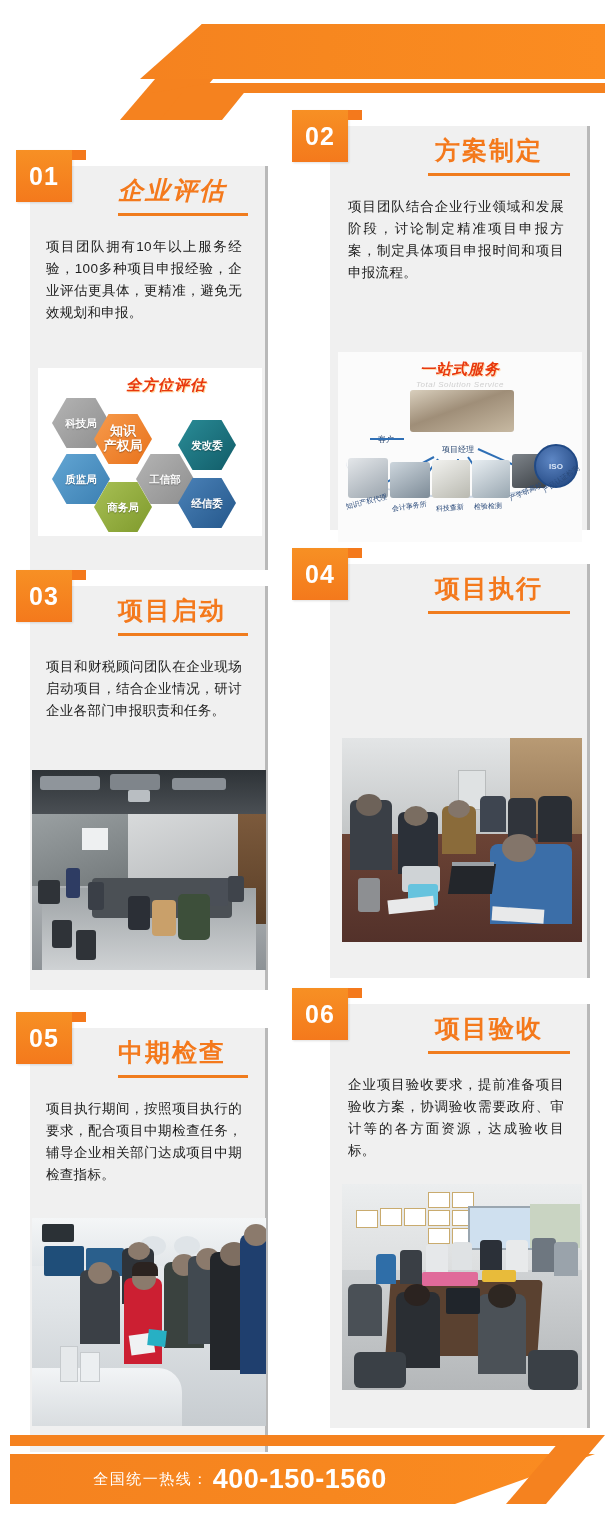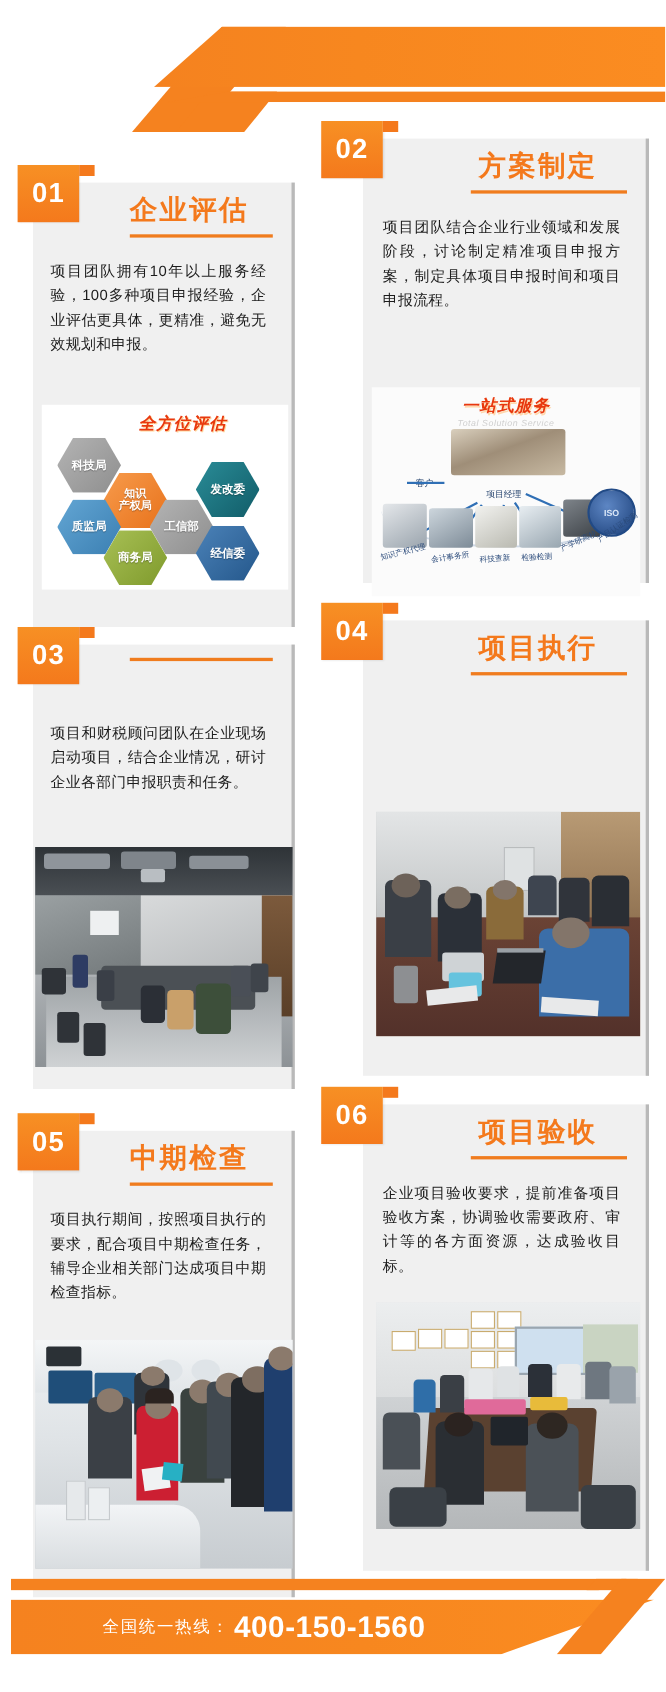--- a/index.html
+++ b/index.html
@@ -166,31 +166,31 @@
   <div class="hdr-stripe"></div>
 </div>
 
 <div class="grid">
 
   <div class="card" style="left:16px;top:46px;width:252px;height:420px;">
     <div class="card-body" style="left:14px;top:16px;width:238px;height:404px;"></div>
     <div class="card-badge">01</div>
     <div class="card-badge-nub"></div>
     <div style="position:absolute;left:28px;top:22px;width:212px;">
-      <div class="card-title" style="padding-left:44px;">企业评估</div>
+      <div class="card-title" style="padding-left:44px;font-style:italic;">企业评估</div>
       <div class="card-rule" style="width:130px;margin-right:8px;"></div>
     </div>
     <div class="card-desc" style="position:absolute;left:30px;top:86px;width:196px;">项目团队拥有10年以上服务经验，100多种项目申报经验，企业评估更具体，更精准，避免无效规划和申报。</div>
 
     <div class="hexwrap" style="left:22px;top:218px;width:224px;height:168px;">
       <div class="hextitle" style="left:88px;top:8px;">全方位评估</div>
       <div class="hex" style="left:14px;top:30px;background:linear-gradient(135deg,#b4b4b4,#8e8e8e);">
           <span>科技局</span>
         </div>
-      <div class="hex" style="left:56px;top:62px;background:linear-gradient(135deg,#f79b4c,#e8721b);font-size:10px;">知识<br>产权局</div>
+      <div class="hex" style="left:56px;top:46px;background:linear-gradient(135deg,#f79b4c,#e8721b);font-size:13px;">知识<br>产权局</div>
       <div class="hex" style="left:140px;top:52px;background:linear-gradient(135deg,#2a8c97,#115c68);">
           <span>发改委</span>
         </div>
       <div class="hex" style="left:14px;top:86px;background:linear-gradient(135deg,#63a6d4,#3b7fb2);">
           <span>质监局</span>
         </div>
       <div class="hex" style="left:98px;top:86px;background:linear-gradient(135deg,#b4b4b4,#8e8e8e);">
           <span>工信部</span>
         </div>
       <div class="hex" style="left:56px;top:114px;background:linear-gradient(135deg,#a8c055,#7f9a2c);">
@@ -244,20 +244,21 @@
       <div class="oss-node" style="left:172px;top:142px;transform:rotate(-24deg);">产学研高校</div>
       <div class="oss-node" style="left:206px;top:134px;transform:rotate(-34deg);">产品认证检测</div>
     </div>
   </div>
 
   <div class="card" style="left:16px;top:466px;width:252px;height:420px;">
     <div class="card-body" style="left:14px;top:16px;width:238px;height:404px;"></div>
     <div class="card-badge">03</div>
     <div class="card-badge-nub"></div>
     <div style="position:absolute;left:28px;top:22px;width:212px;">
+      <div class="card-title" style="padding-left:44px;">项目启动</div>
       <div class="card-rule" style="width:130px;margin-right:8px;"></div>
     </div>
     <div class="card-desc" style="position:absolute;left:30px;top:86px;width:196px;">项目和财税顾问团队在企业现场启动项目，结合企业情况，研讨企业各部门申报职责和任务。</div>
 
     <div class="photo" style="left:16px;top:200px;width:234px;height:200px;background:linear-gradient(180deg,#5d6166 0%,#8a8f93 22%,#b0b4b7 55%,#8d9296 100%);">
       <div class="pz" style="left:0;top:0;width:100%;height:44px;background:linear-gradient(180deg,#2e3337,#4a4f54);"></div>
       <div class="pz" style="left:8px;top:6px;width:60px;height:14px;background:#8f959b;border-radius:3px;"></div>
       <div class="pz" style="left:78px;top:4px;width:50px;height:16px;background:#7f858b;border-radius:3px;"></div>
       <div class="pz" style="left:140px;top:8px;width:54px;height:12px;background:#8a9096;border-radius:3px;"></div>
       <div class="pz" style="left:96px;top:20px;width:22px;height:12px;background:#b9bec2;border-radius:2px;"></div>

